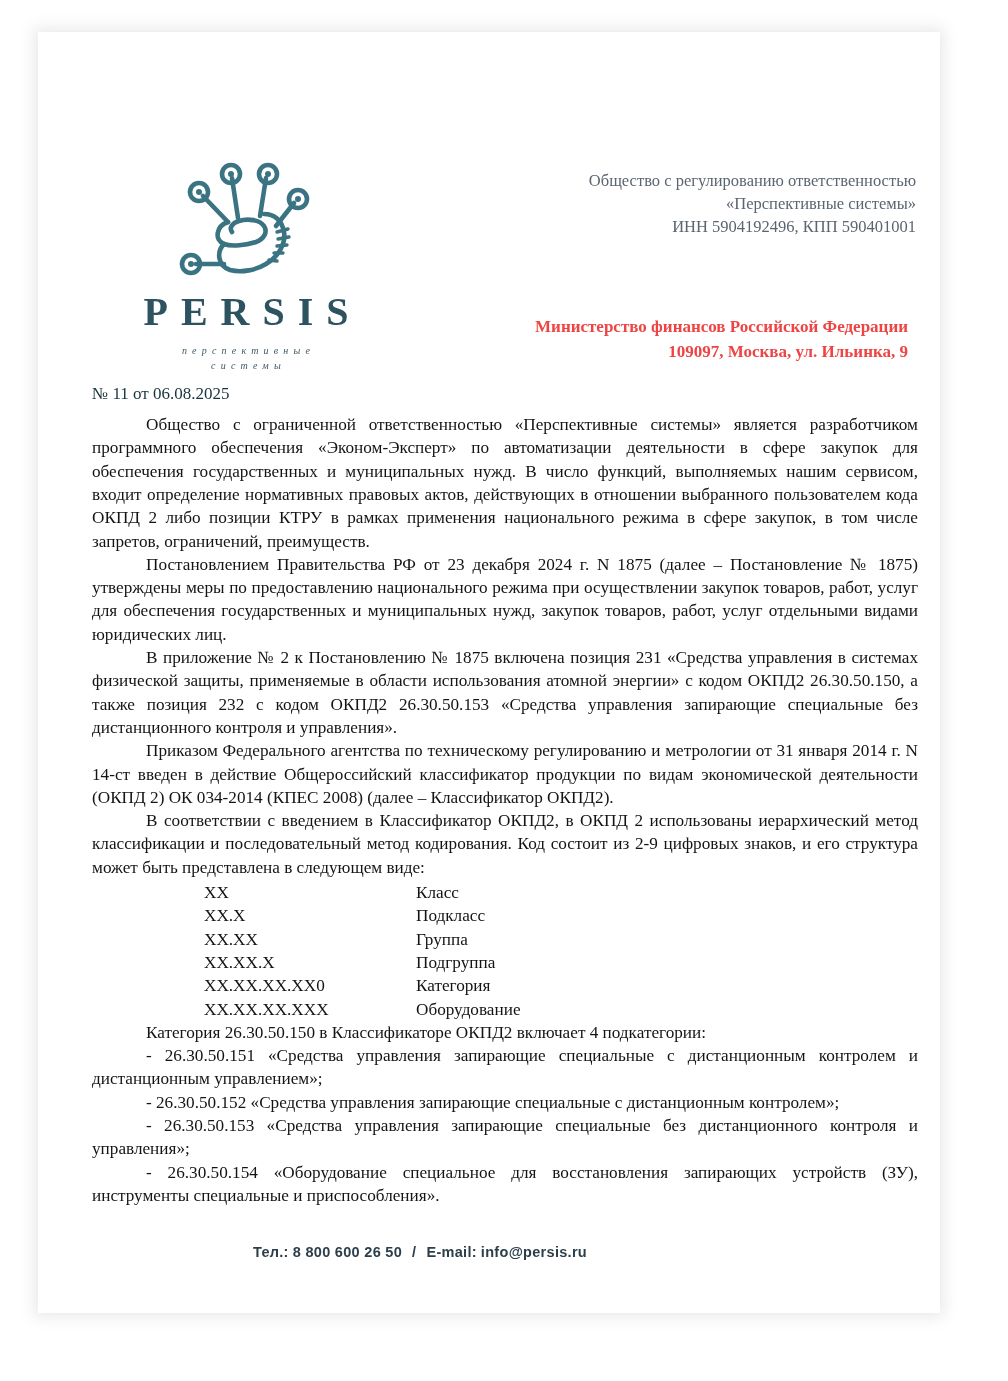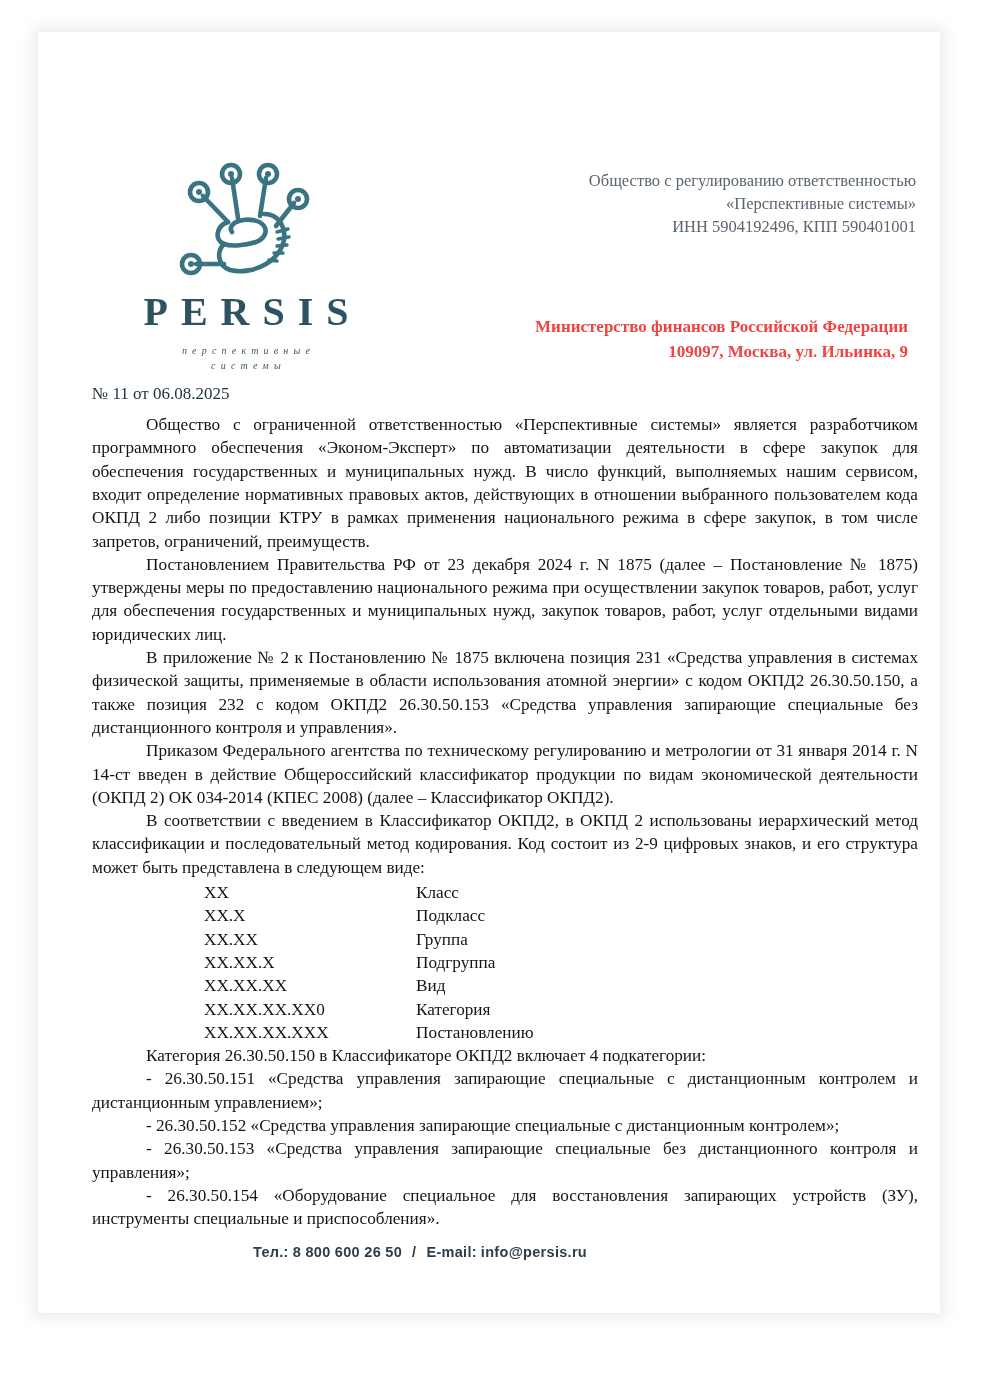--- a/index.html
+++ b/index.html
@@ -250,30 +250,26 @@
           </tr>
           <tr>
             <td class="code">XX.XX</td>
             <td class="name">Группа</td>
           </tr>
           <tr>
             <td class="code">XX.XX.X</td>
             <td class="name">Подгруппа</td>
           </tr>
           <tr>
-            <td class="code">XX.XX.XX</td>
-            <td class="name">Вид</td>
-          </tr>
-          <tr>
             <td class="code">XX.XX.XX.XX0</td>
             <td class="name">Категория</td>
           </tr>
           <tr>
             <td class="code">XX.XX.XX.XXX</td>
-            <td class="name">Постановлению</td>
+            <td class="name">Оборудование</td>
           </tr>
         </tbody>
       </table>
 
       <p class="list-line">Категория 26.30.50.150 в Классификаторе ОКПД2 включает 4 подкатегории:</p>
       <p class="list-line">- 26.30.50.151 «Средства управления запирающие специальные с дистанционным контролем и дистанционным управлением»;</p>
       <p class="list-line">- 26.30.50.152 «Средства управления запирающие специальные с дистанционным контролем»;</p>
       <p class="list-line">- 26.30.50.153 «Средства управления запирающие специальные без дистанционного контроля и управления»;</p>
       <p class="list-line">- 26.30.50.154 «Оборудование специальное для восстановления запирающих устройств (ЗУ), инструменты специальные и приспособления».</p>
     </div>

